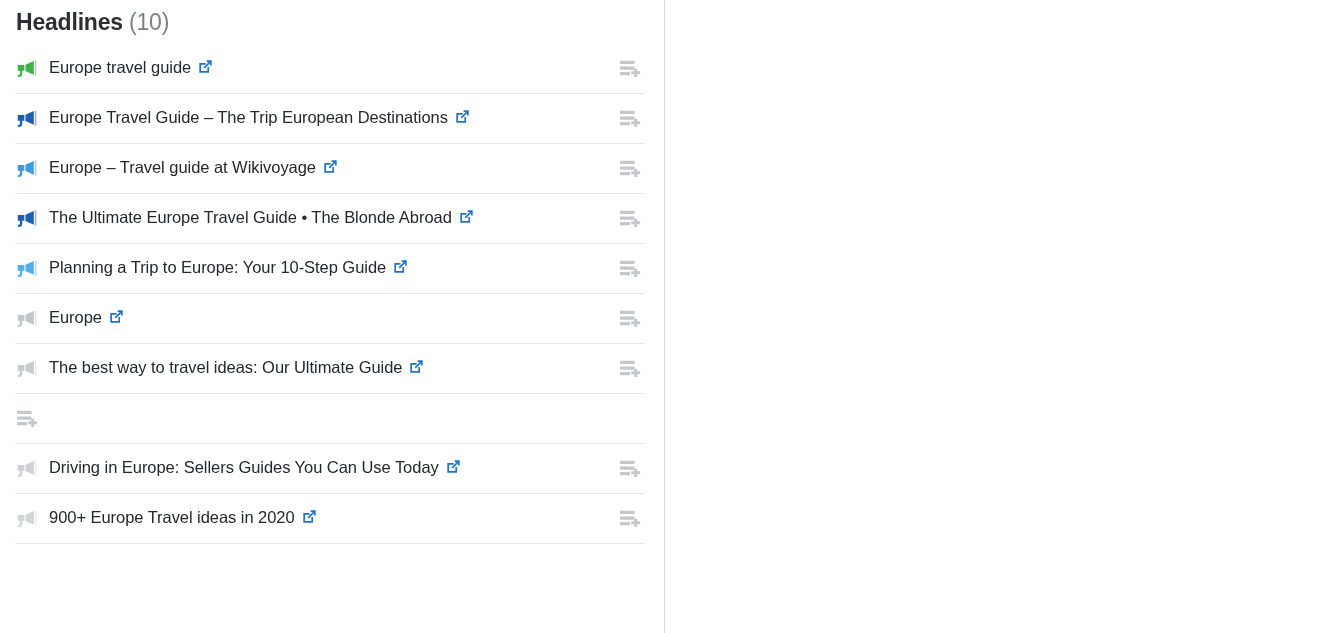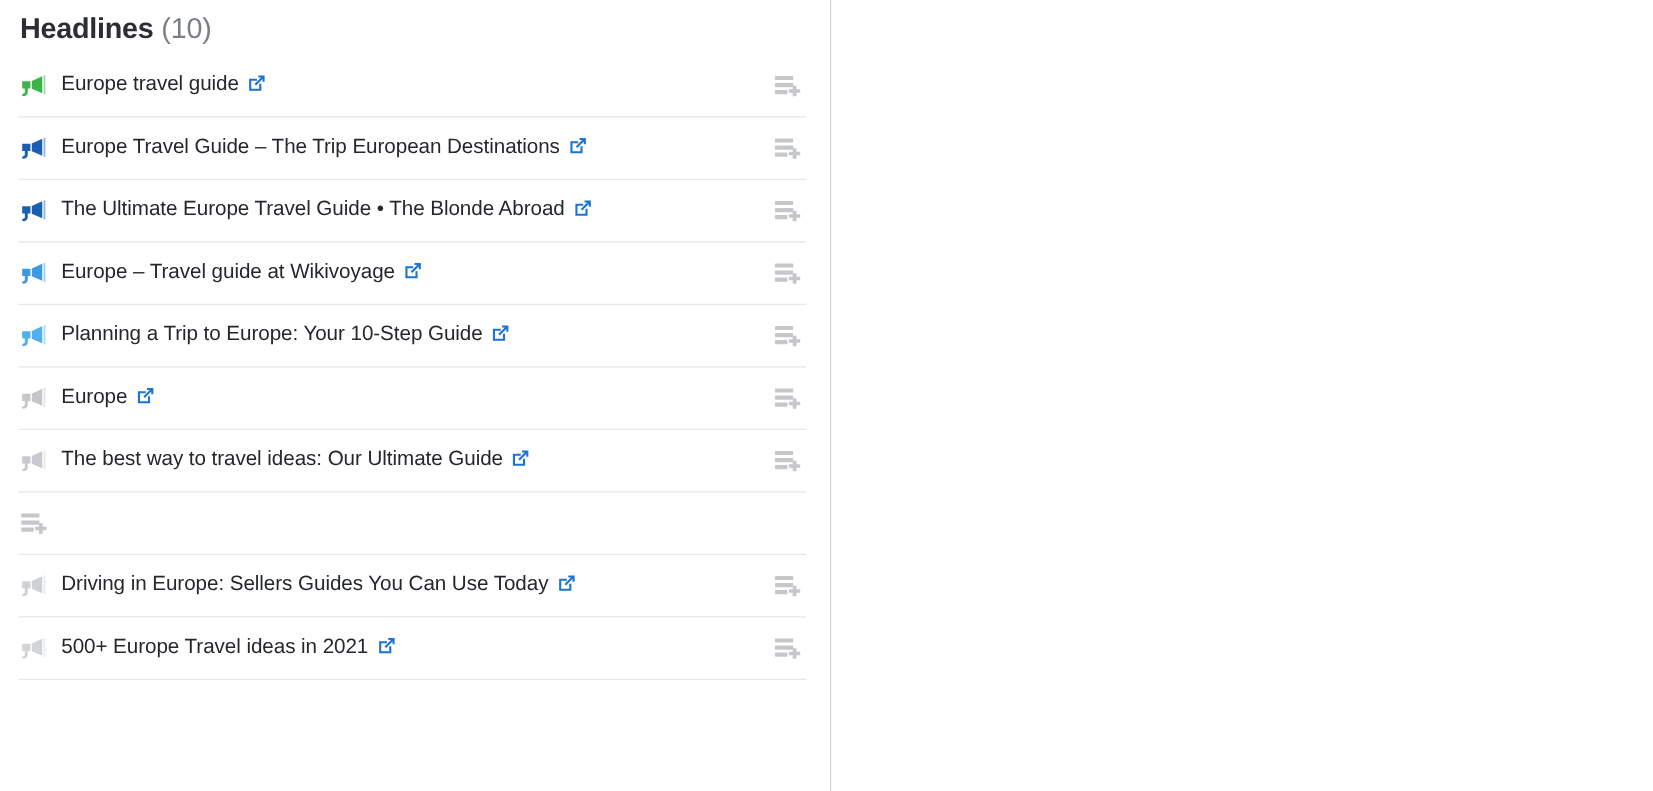--- a/index.html
+++ b/index.html
@@ -162,60 +162,60 @@
           <svg class="addlist-icon" viewBox="0 0 26 22">
             <rect x="2" y="2" width="16" height="3.6" rx="0.6" fill="#c5c8cb"></rect>
             <rect x="2" y="8.2" width="16" height="3.6" rx="0.6" fill="#c5c8cb"></rect>
             <rect x="2" y="14.4" width="11" height="3.6" rx="0.6" fill="#c5c8cb"></rect>
             <path fill="#c5c8cb" d="M17.6 10.6 H20.9 V13.6 H24.2 V16.7 H20.9 V19.8 H17.6 V16.7 H14.3 V13.6 H17.6 Z"></path>
           </svg>
         </div>
         <div class="headline-row">
           <div class="row-main">
             <svg class="mega-icon" viewBox="0 0 24 24">
+              <path fill="#3b9ae1" d="M20.5 3.3 L20.5 18.2 L11.4 14.1 L11.4 7.4 Z"></path>
+              <path fill="#3b9ae1" d="M3.0 7.6 L10.2 7.6 L10.2 13.9 L7.9 13.9 L7.9 17.1 C7.9 19.3 6.3 20.7 4.6 20.7 C3.8 20.7 3.1 20.4 2.6 19.9 L4.3 18.0 C4.4 18.1 4.5 18.2 4.7 18.2 C5.0 18.2 5.3 17.9 5.3 17.2 L5.3 13.9 L3.0 13.9 Z"></path>
+              <rect x="21.6" y="2.4" width="1.7" height="16.9" rx="0.6" fill="#3b9ae1" opacity="0.45"></rect>
+            </svg>
+            <span class="headline-text">Europe – Travel guide at Wikivoyage</span>
+            <svg class="ext-icon" viewBox="0 0 16 16">
+              <path fill="#1b74d4" d="M1.4 4.2 H8.1 V6.0 H3.2 V12.8 H10.0 V8.5 H11.8 V14.6 H1.4 Z"></path>
+              <path fill="#1b74d4" d="M9.2 1.4 H14.6 V6.8 H12.8 V4.5 L7.3 10.0 L6.0 8.7 L11.5 3.2 H9.2 Z"></path>
+            </svg>
+          </div>
+          <svg class="addlist-icon" viewBox="0 0 26 22">
+            <rect x="2" y="2" width="16" height="3.6" rx="0.6" fill="#c5c8cb"></rect>
+            <rect x="2" y="8.2" width="16" height="3.6" rx="0.6" fill="#c5c8cb"></rect>
+            <rect x="2" y="14.4" width="11" height="3.6" rx="0.6" fill="#c5c8cb"></rect>
+            <path fill="#c5c8cb" d="M17.6 10.6 H20.9 V13.6 H24.2 V16.7 H20.9 V19.8 H17.6 V16.7 H14.3 V13.6 H17.6 Z"></path>
+          </svg>
+        </div>
+        <div class="headline-row">
+          <div class="row-main">
+            <svg class="mega-icon" viewBox="0 0 24 24">
               <path fill="#1a5fb4" d="M20.5 3.3 L20.5 18.2 L11.4 14.1 L11.4 7.4 Z"></path>
               <path fill="#1a5fb4" d="M3.0 7.6 L10.2 7.6 L10.2 13.9 L7.9 13.9 L7.9 17.1 C7.9 19.3 6.3 20.7 4.6 20.7 C3.8 20.7 3.1 20.4 2.6 19.9 L4.3 18.0 C4.4 18.1 4.5 18.2 4.7 18.2 C5.0 18.2 5.3 17.9 5.3 17.2 L5.3 13.9 L3.0 13.9 Z"></path>
               <rect x="21.6" y="2.4" width="1.7" height="16.9" rx="0.6" fill="#1a5fb4" opacity="0.45"></rect>
             </svg>
             <span class="headline-text">The Ultimate Europe Travel Guide • The Blonde Abroad</span>
             <svg class="ext-icon" viewBox="0 0 16 16">
               <path fill="#1b74d4" d="M1.4 4.2 H8.1 V6.0 H3.2 V12.8 H10.0 V8.5 H11.8 V14.6 H1.4 Z"></path>
               <path fill="#1b74d4" d="M9.2 1.4 H14.6 V6.8 H12.8 V4.5 L7.3 10.0 L6.0 8.7 L11.5 3.2 H9.2 Z"></path>
             </svg>
           </div>
           <svg class="addlist-icon" viewBox="0 0 26 22">
             <rect x="2" y="2" width="16" height="3.6" rx="0.6" fill="#c5c8cb"></rect>
             <rect x="2" y="8.2" width="16" height="3.6" rx="0.6" fill="#c5c8cb"></rect>
             <rect x="2" y="14.4" width="11" height="3.6" rx="0.6" fill="#c5c8cb"></rect>
             <path fill="#c5c8cb" d="M17.6 10.6 H20.9 V13.6 H24.2 V16.7 H20.9 V19.8 H17.6 V16.7 H14.3 V13.6 H17.6 Z"></path>
           </svg>
         </div>
         <div class="headline-row">
           <div class="row-main">
             <svg class="mega-icon" viewBox="0 0 24 24">
-              <path fill="#3b9ae1" d="M20.5 3.3 L20.5 18.2 L11.4 14.1 L11.4 7.4 Z"></path>
-              <path fill="#3b9ae1" d="M3.0 7.6 L10.2 7.6 L10.2 13.9 L7.9 13.9 L7.9 17.1 C7.9 19.3 6.3 20.7 4.6 20.7 C3.8 20.7 3.1 20.4 2.6 19.9 L4.3 18.0 C4.4 18.1 4.5 18.2 4.7 18.2 C5.0 18.2 5.3 17.9 5.3 17.2 L5.3 13.9 L3.0 13.9 Z"></path>
-              <rect x="21.6" y="2.4" width="1.7" height="16.9" rx="0.6" fill="#3b9ae1" opacity="0.45"></rect>
-            </svg>
-            <span class="headline-text">Europe – Travel guide at Wikivoyage</span>
-            <svg class="ext-icon" viewBox="0 0 16 16">
-              <path fill="#1b74d4" d="M1.4 4.2 H8.1 V6.0 H3.2 V12.8 H10.0 V8.5 H11.8 V14.6 H1.4 Z"></path>
-              <path fill="#1b74d4" d="M9.2 1.4 H14.6 V6.8 H12.8 V4.5 L7.3 10.0 L6.0 8.7 L11.5 3.2 H9.2 Z"></path>
-            </svg>
-          </div>
-          <svg class="addlist-icon" viewBox="0 0 26 22">
-            <rect x="2" y="2" width="16" height="3.6" rx="0.6" fill="#c5c8cb"></rect>
-            <rect x="2" y="8.2" width="16" height="3.6" rx="0.6" fill="#c5c8cb"></rect>
-            <rect x="2" y="14.4" width="11" height="3.6" rx="0.6" fill="#c5c8cb"></rect>
-            <path fill="#c5c8cb" d="M17.6 10.6 H20.9 V13.6 H24.2 V16.7 H20.9 V19.8 H17.6 V16.7 H14.3 V13.6 H17.6 Z"></path>
-          </svg>
-        </div>
-        <div class="headline-row">
-          <div class="row-main">
-            <svg class="mega-icon" viewBox="0 0 24 24">
               <path fill="#4fb0ee" d="M20.5 3.3 L20.5 18.2 L11.4 14.1 L11.4 7.4 Z"></path>
               <path fill="#4fb0ee" d="M3.0 7.6 L10.2 7.6 L10.2 13.9 L7.9 13.9 L7.9 17.1 C7.9 19.3 6.3 20.7 4.6 20.7 C3.8 20.7 3.1 20.4 2.6 19.9 L4.3 18.0 C4.4 18.1 4.5 18.2 4.7 18.2 C5.0 18.2 5.3 17.9 5.3 17.2 L5.3 13.9 L3.0 13.9 Z"></path>
               <rect x="21.6" y="2.4" width="1.7" height="16.9" rx="0.6" fill="#4fb0ee" opacity="0.45"></rect>
             </svg>
             <span class="headline-text">Planning a Trip to Europe: Your 10-Step Guide</span>
             <svg class="ext-icon" viewBox="0 0 16 16">
               <path fill="#1b74d4" d="M1.4 4.2 H8.1 V6.0 H3.2 V12.8 H10.0 V8.5 H11.8 V14.6 H1.4 Z"></path>
               <path fill="#1b74d4" d="M9.2 1.4 H14.6 V6.8 H12.8 V4.5 L7.3 10.0 L6.0 8.7 L11.5 3.2 H9.2 Z"></path>
             </svg>
           </div>
@@ -294,21 +294,21 @@
             <path fill="#c5c8cb" d="M17.6 10.6 H20.9 V13.6 H24.2 V16.7 H20.9 V19.8 H17.6 V16.7 H14.3 V13.6 H17.6 Z"></path>
           </svg>
         </div>
         <div class="headline-row">
           <div class="row-main">
             <svg class="mega-icon" viewBox="0 0 24 24">
               <path fill="#d2d5d8" d="M20.5 3.3 L20.5 18.2 L11.4 14.1 L11.4 7.4 Z"></path>
               <path fill="#d2d5d8" d="M3.0 7.6 L10.2 7.6 L10.2 13.9 L7.9 13.9 L7.9 17.1 C7.9 19.3 6.3 20.7 4.6 20.7 C3.8 20.7 3.1 20.4 2.6 19.9 L4.3 18.0 C4.4 18.1 4.5 18.2 4.7 18.2 C5.0 18.2 5.3 17.9 5.3 17.2 L5.3 13.9 L3.0 13.9 Z"></path>
               <rect x="21.6" y="2.4" width="1.7" height="16.9" rx="0.6" fill="#d2d5d8" opacity="0.45"></rect>
             </svg>
-            <span class="headline-text">500+ Europe Travel ideas in 2021</span>
+            <span class="headline-text">900+ Europe Travel ideas in 2020</span>
             <svg class="ext-icon" viewBox="0 0 16 16">
               <path fill="#1b74d4" d="M1.4 4.2 H8.1 V6.0 H3.2 V12.8 H10.0 V8.5 H11.8 V14.6 H1.4 Z"></path>
               <path fill="#1b74d4" d="M9.2 1.4 H14.6 V6.8 H12.8 V4.5 L7.3 10.0 L6.0 8.7 L11.5 3.2 H9.2 Z"></path>
             </svg>
           </div>
           <svg class="addlist-icon" viewBox="0 0 26 22">
             <rect x="2" y="2" width="16" height="3.6" rx="0.6" fill="#c5c8cb"></rect>
             <rect x="2" y="8.2" width="16" height="3.6" rx="0.6" fill="#c5c8cb"></rect>
             <rect x="2" y="14.4" width="11" height="3.6" rx="0.6" fill="#c5c8cb"></rect>
             <path fill="#c5c8cb" d="M17.6 10.6 H20.9 V13.6 H24.2 V16.7 H20.9 V19.8 H17.6 V16.7 H14.3 V13.6 H17.6 Z"></path>

